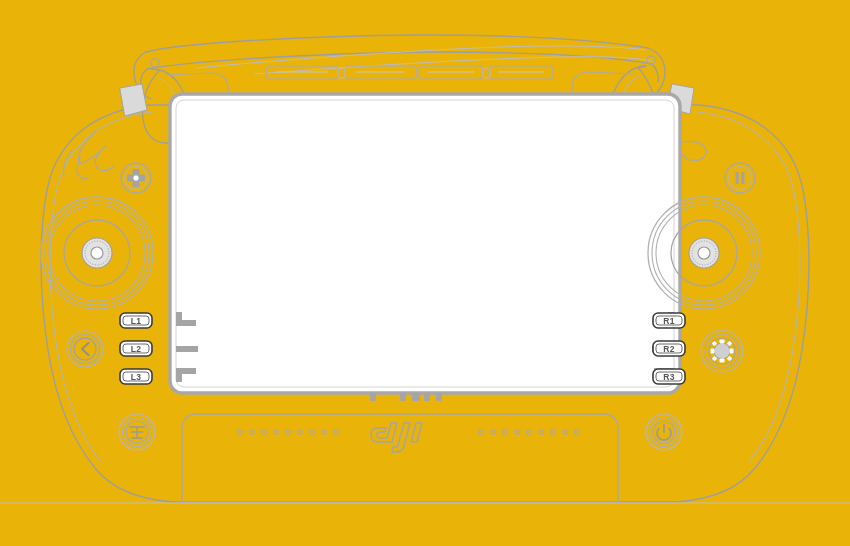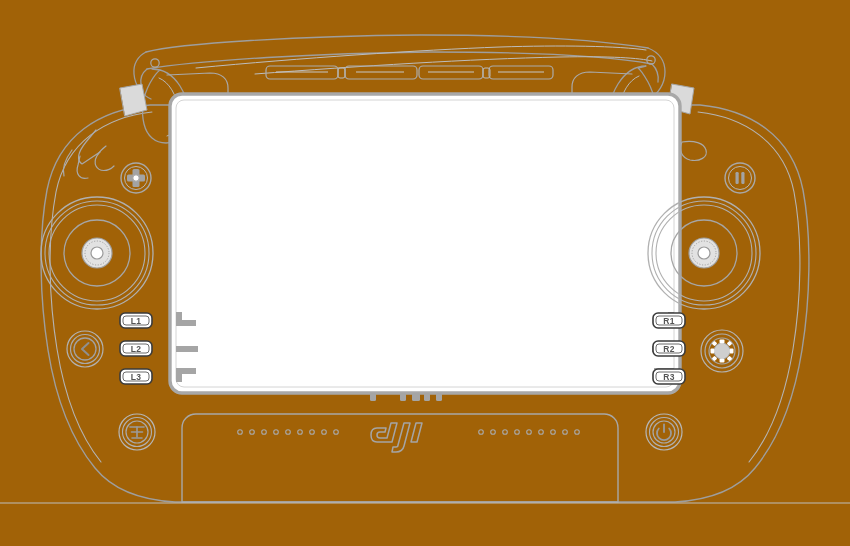--- a/index.html
+++ b/index.html
@@ -10,21 +10,21 @@
   body {
     width: 850px;
     height: 546px;
     font-family: "Liberation Sans", sans-serif;
     overflow: hidden;
   }
   #stage {
     position: relative;
     width: 850px;
     height: 546px;
-    background: #a16207;
+    background: #eab308;
   }
   #stage svg {
     display: block;
     position: absolute;
     left: 0;
     top: 0;
   }
   .btn-label {
     font-family: "Liberation Sans", sans-serif;
     font-size: 8.5px;

